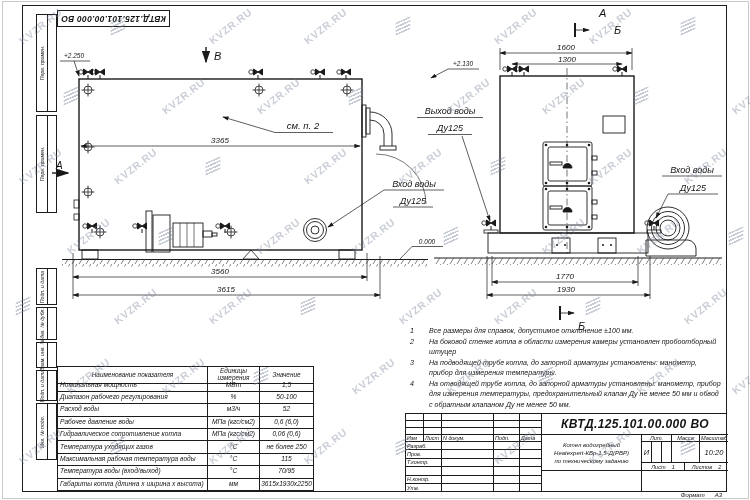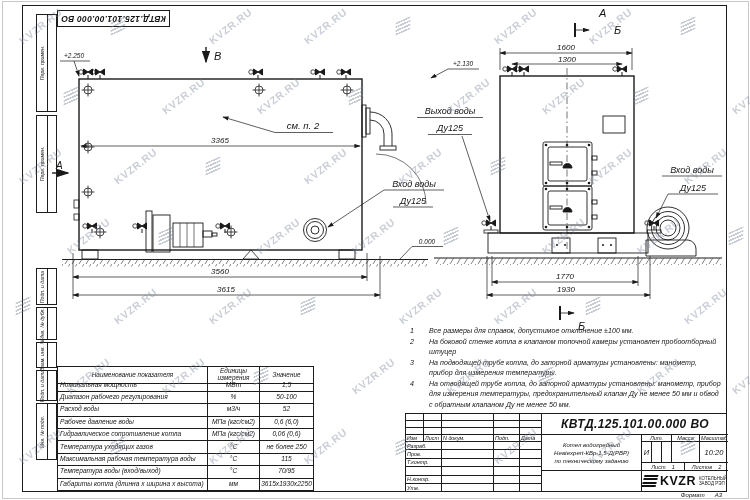--- a/index.html
+++ b/index.html
@@ -332,21 +332,21 @@
     </g>
   </svg>
 
   <div class="notes">
     <div class="note">
         <span class="num">1</span>
         <span class="txt">Все размеры для справок, допустимое отклонение  ±100 мм.</span>
       </div>
     <div class="note">
         <span class="num">2</span>
-        <span class="txt">На боковой стенке котла в клапаном топочной камеры установлен пробоотборный штуцер</span>
+        <span class="txt">На боковой стенке котла в области измерения камеры установлен пробоотборный штуцер</span>
       </div>
     <div class="note">
         <span class="num">3</span>
         <span class="txt">На  подводящей трубе котла, до запорной арматуры установлены: манометр, прибор для измерения температуры.</span>
       </div>
     <div class="note">
         <span class="num">4</span>
         <span class="txt">На отводящей трубе котла, до запорной арматуры установлены: манометр, прибор для измерения температуры, предохранительный клапан Ду не менее 50 мм и обвод с обратным клапаном Ду не менее 50 мм.</span>
       </div>
   </div>
@@ -446,30 +446,20 @@
     <div class="tb" style="left:256px;top:28px;width:10px;height:21px"></div>
     <div class="tb" style="left:266px;top:28px;width:28px;height:21px"></div>
     <div class="tb" style="left:294px;top:28px;width:28px;height:21px;font-size:7.5px;border-right:none">10:20</div>
     <div class="tb" style="left:236px;top:49px;width:43px;height:8px;gap:6px">
       <span>Лист</span>
         <span>1</span>
     </div>
     <div class="tb" style="left:279px;top:49px;width:43px;height:8px;gap:6px;border-right:none">
       <span>Листов</span>
         <span>2</span>
-    </div>
-    <div class="tb" style="left:236px;top:57px;width:86px;height:20px;border-right:none;border-bottom:none">
-      <div class="kvzr">
-        <div class="kvzr-mark"></div>
-        <div class="kvzr-name">KVZR</div>
-        <div class="kvzr-sub">
-          <span>КОТЕЛЬНЫЙ</span>
-          <span>ЗАВОД РЭП</span>
-        </div>
-      </div>
     </div>
   </div>
   <div class="fmt">
     <span>Формат</span>
     <span>А3</span>
   </div>
 
   <div class="wm-layer" id="wm">
       <div class="wm-text" style="left: 15px; top: 20px;">KVZR.RU</div>
       <div class="wm-logo" style="left: 110px; top: 20px;"></div>

